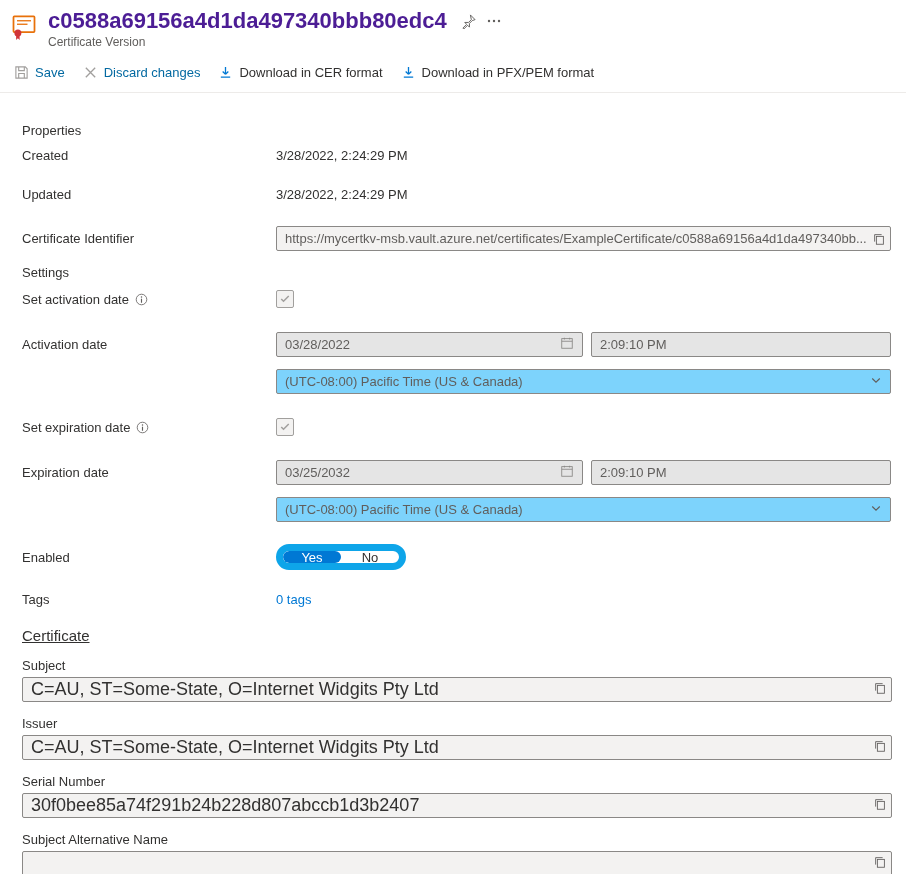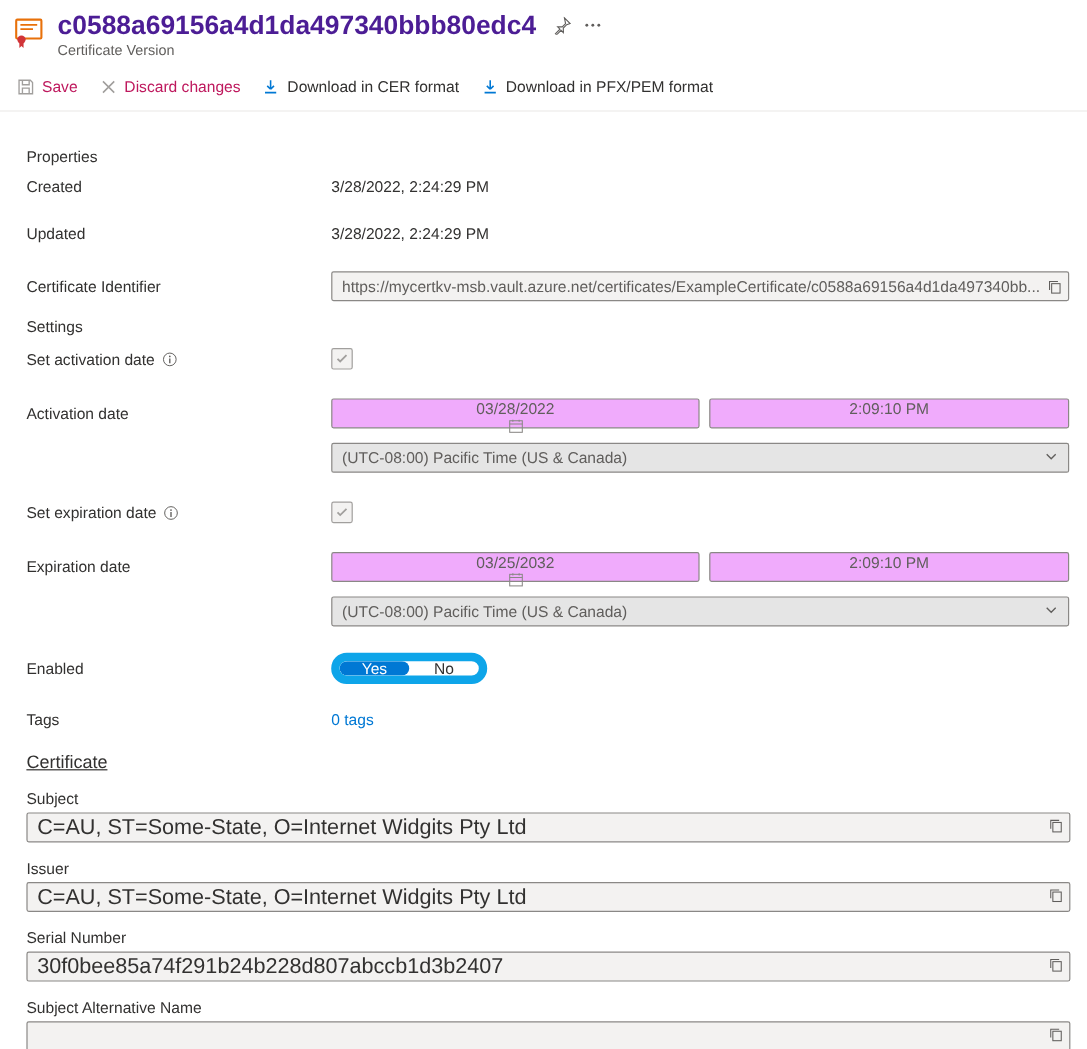--- a/index.html
+++ b/index.html
@@ -51,21 +51,21 @@
     border-bottom: 1px solid #edebe9;
   }
   .toolbar-btn {
     display: flex;
     align-items: center;
     margin-right: 18px;
     font-size: 13px;
     cursor: pointer;
     color: #323130;
   }
-  .toolbar-btn.disabled { color: #be185d; cursor: default; }
+  .toolbar-btn.disabled { color: #0369a1; cursor: default; }
   .toolbar-btn .ticon { margin-right: 6px; display:flex; }
   .toolbar-btn .ticon.blue svg path { stroke:#0078d4; }
   .content {
     padding: 16px 10px 10px 22px;
   }
   .section-heading {
     font-size: 13px;
     color: #323130;
     margin: 14px 0 10px 0;
   }
@@ -118,33 +118,32 @@
     display:flex; align-items:center; justify-content:center;
   }
   .date-row {
     display: flex;
     gap: 8px;
     width: 615px;
   }
   .date-input, .time-input {
     display: flex;
     align-items: center;
-    background: #f0abfc;
+    background: #e5e5e5;
     border: 1px solid #8a8886;
     border-radius: 2px;
     height: 25px;
     padding: 0 8px;
     color: #605e5c;
-    flex-direction: column;
   }
   .date-input { flex: 1; justify-content: space-between; }
   .time-input { width: 300px; }
   .tz-select {
     display:flex; align-items:center; justify-content:space-between;
-    background: #e5e5e5;
+    background: #7dd3fc;
     border: 1px solid #8a8886;
     border-radius: 2px;
     height: 25px;
     padding: 0 8px;
     color: #605e5c;
     width: 615px;
     margin-top: 8px;
     margin-left: 254px;
   }
   .toggle {

